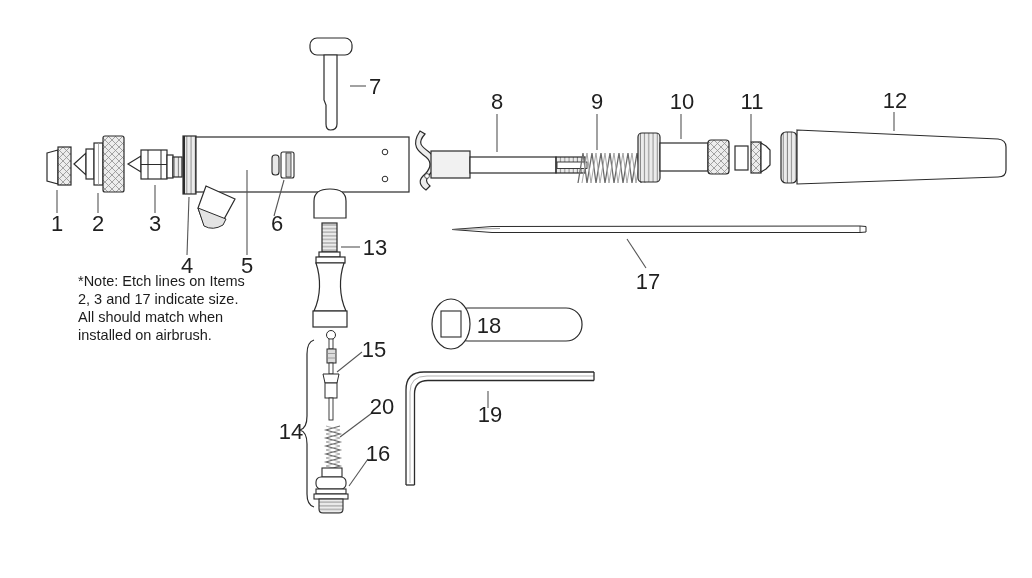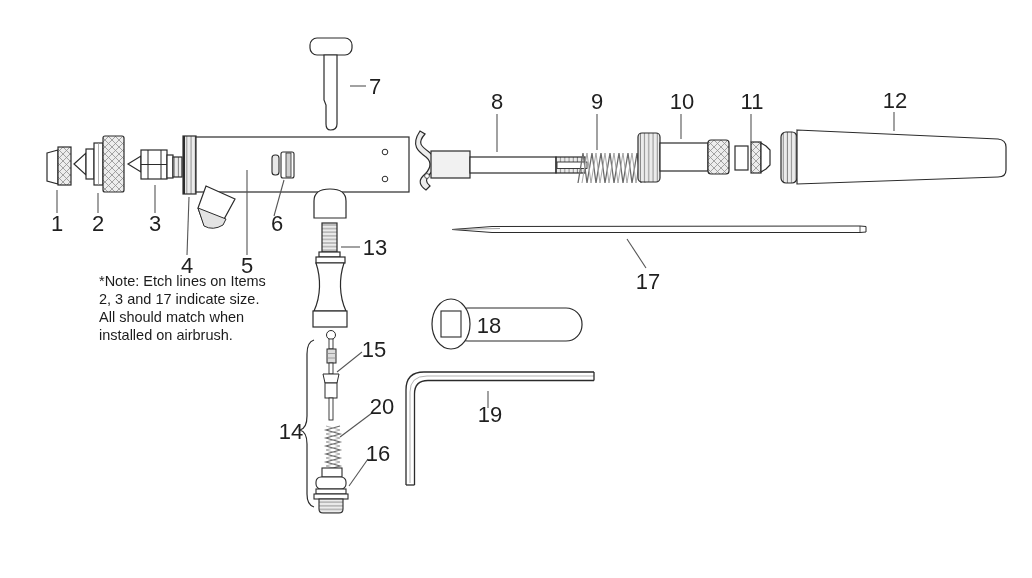--- a/index.html
+++ b/index.html
@@ -1,20 +1,20 @@
 <!DOCTYPE html>
 <html><head>
 <meta charset="utf-8">
 <style>
   html,body{margin:0;padding:0;background:#fff;}
   #stage{position:relative;width:1032px;height:578px;background:#fff;overflow:hidden;
          font-family:"Liberation Sans",sans-serif;}
   #art{position:absolute;left:0;top:0;}
   .note{position:absolute;left:78px;top:272px;width:185px;font-size:14.5px;line-height:18px;
-        color:#1c1c1c;white-space:pre-line;margin-left:21px;}
+        color:#1c1c1c;white-space:pre-line;}
   svg text{font-family:"Liberation Sans",sans-serif;font-size:22px;fill:#1f1f1f;}
 </style>
 </head>
 <body>
 
 <div id="stage">
 
 <svg id="art" width="1032" height="578" viewBox="0 0 1032 578">
   <defs>
     <pattern id="kn" width="7" height="7" patternUnits="userSpaceOnUse">

